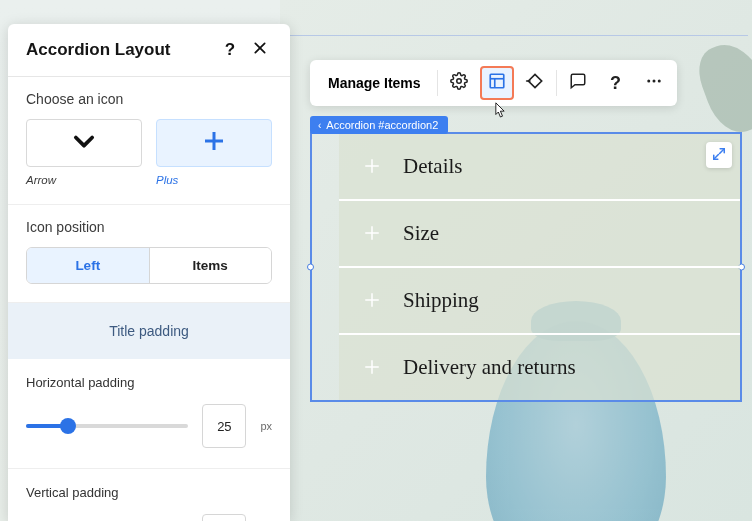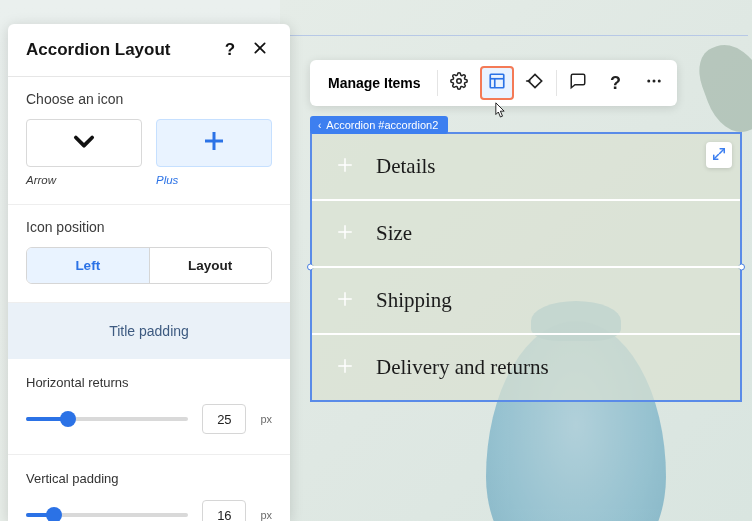--- a/index.html
+++ b/index.html
@@ -183,21 +183,21 @@
       position: absolute;
       top: 50%;
       width: 16px; height: 16px;
       background: #2b72e6;
       border-radius: 50%;
       transform: translate(-50%, -50%);
       cursor: pointer;
     }
     .slider-val {
       width: 44px;
-      height: 30px;
+      height: 44px;
       border: 1px solid #d6d6d6;
       border-radius: 4px;
       text-align: center;
       font-size: 13px;
       color: #222;
       background: #fff;
     }
     .slider-unit {
       font-size: 11px;
       color: #6c6c6c;
@@ -290,28 +290,29 @@
       display: flex;
       align-items: center;
       justify-content: center;
       cursor: pointer;
       color: #3d7ff0;
       font-size: 14px;
       z-index: 2;
     }
     .acc-item {
       display: flex;
-      align-items: center;
+      align-items: flex-end;
       padding: 20px 24px;
       background: rgba(218, 225, 210, 0.7);
       border-bottom: 2px solid #fff;
       font-family: Georgia, 'Times New Roman', serif;
       font-size: 21px;
       color: #1b1b1b;
       position: relative;
+      margin-left: 27px;
     }
     .acc-item:last-child { border-bottom: none; }
     .acc-plus {
       color: #fff;
       margin-right: 22px;
       line-height: 1;
     }
     .canvas-rule {
       position: absolute;
       left: 290px; right: 4px;
@@ -479,28 +480,28 @@
         </div>
         <div class="cap">Plus</div>
       </div>
     </div>
   </div>
 
   <div class="section">
     <div class="section-label">Icon position</div>
     <div class="seg">
       <button class="active">Left</button>
-      <button>Layout</button>
+      <button>Items</button>
     </div>
   </div>
 
   <div class="title-padding-bar">Title padding</div>
 
   <div class="slider-section">
-    <div class="slider-label">Horizontal returns</div>
+    <div class="slider-label">Horizontal padding</div>
     <div class="slider-row">
       <div class="slider-track">
         <div class="slider-fill" style="width:26%"></div>
         <div class="slider-thumb" style="left:26%"></div>
       </div>
       <input class="slider-val" value="25" style="">
       <span class="slider-unit">px</span>
     </div>
   </div>
 

